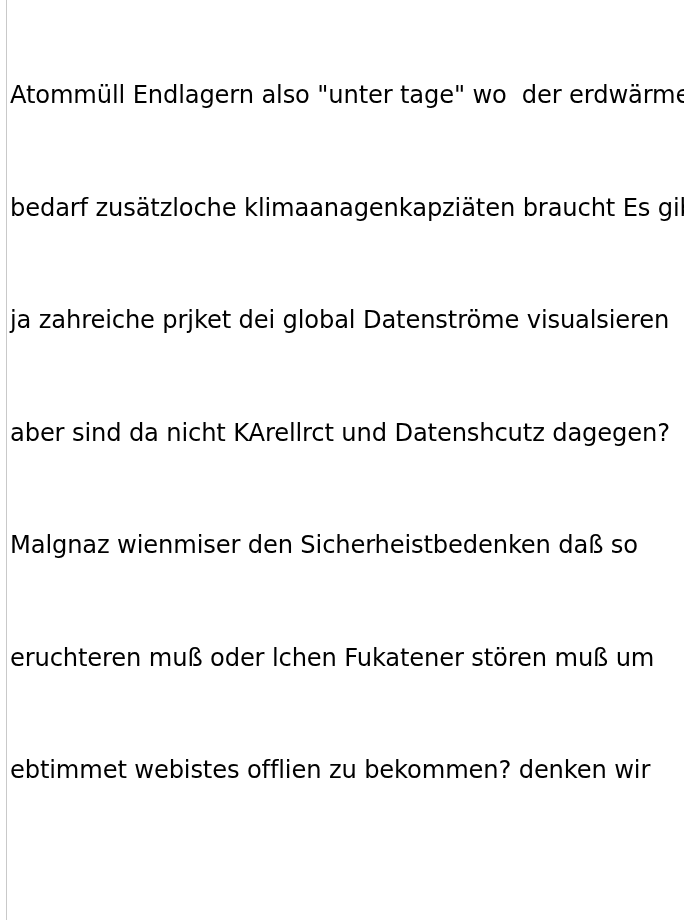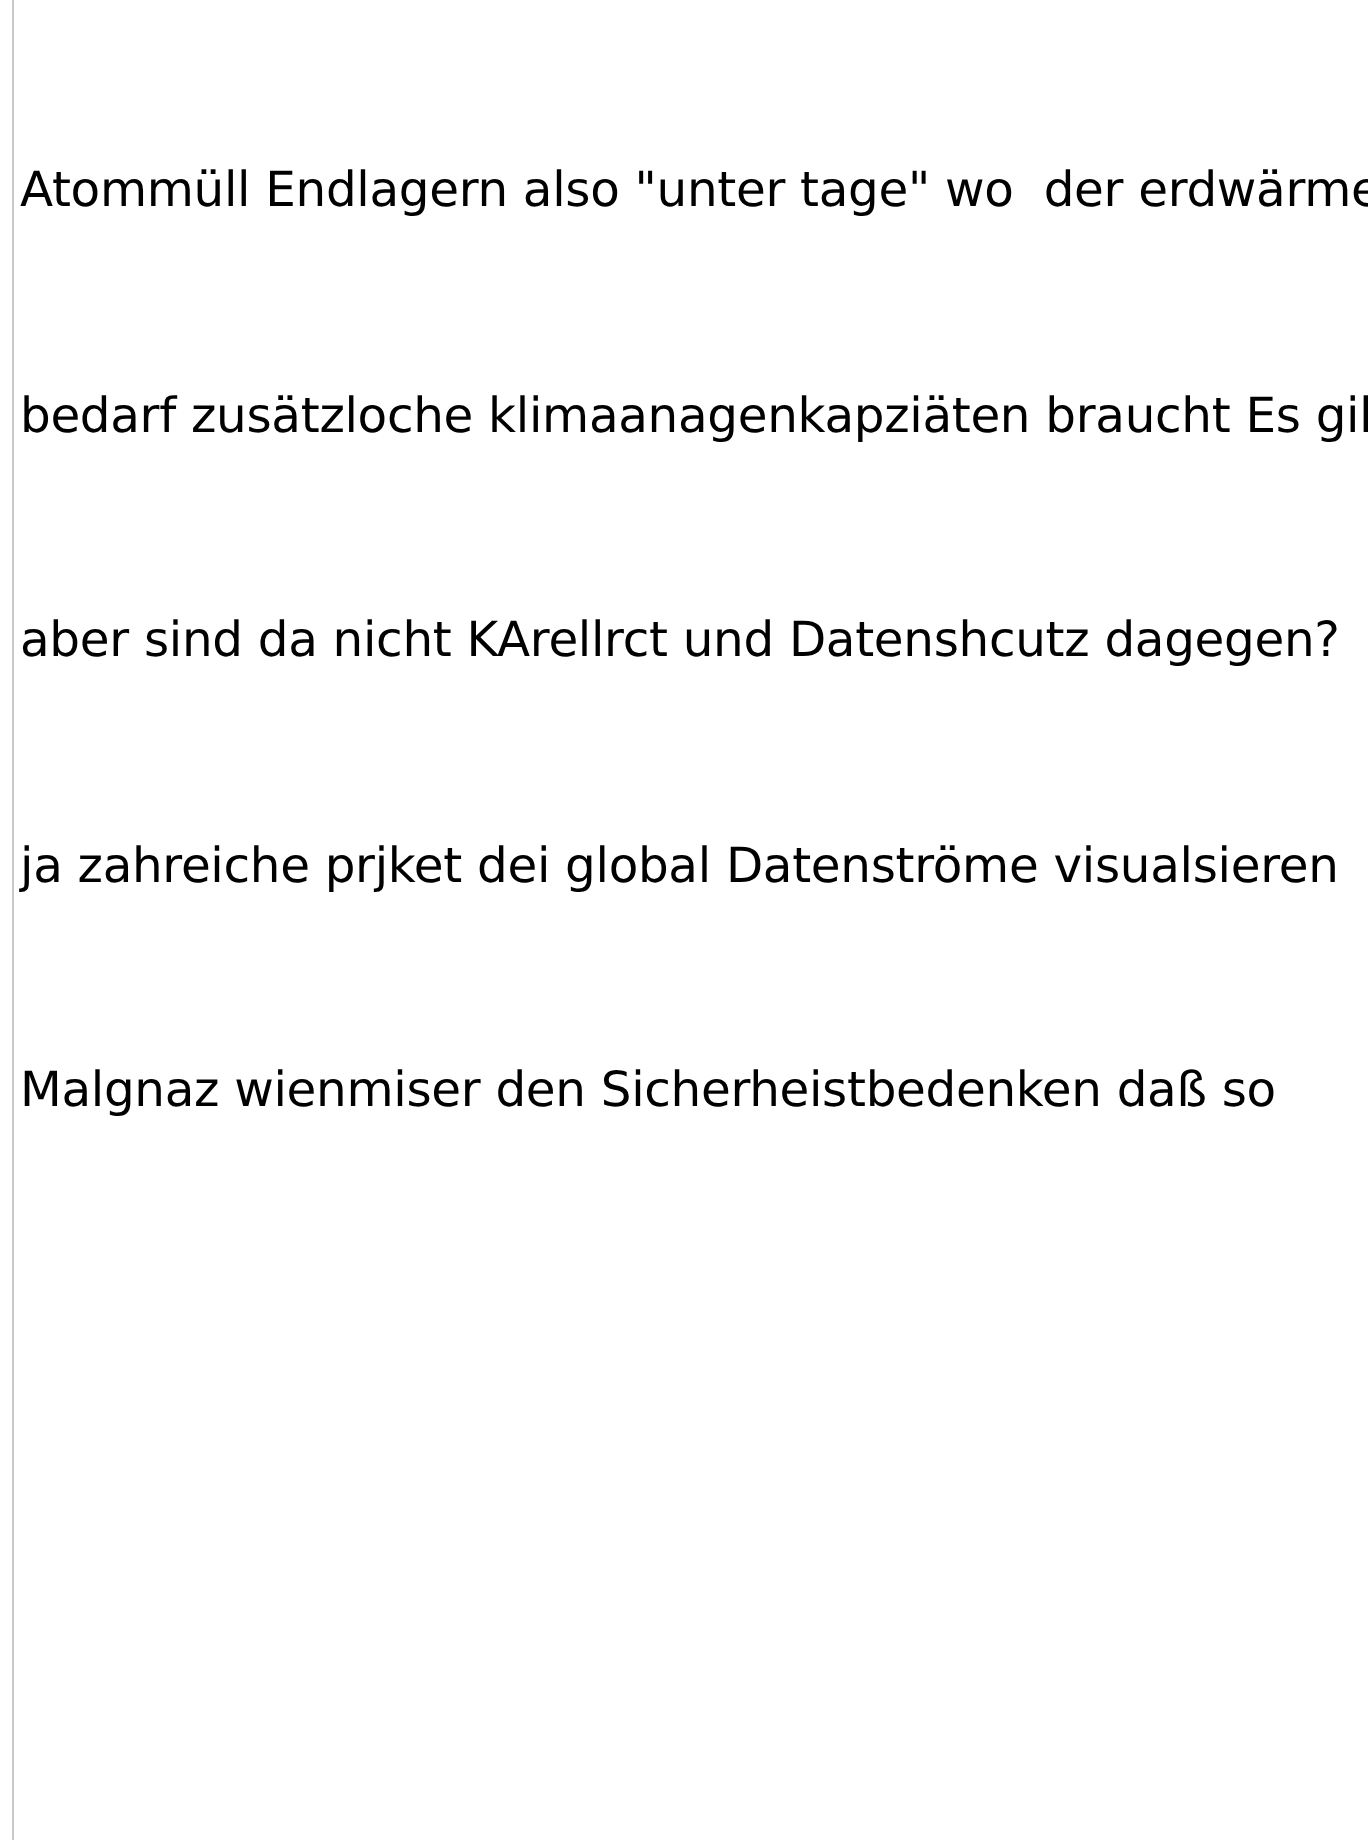--- a/index.html
+++ b/index.html
@@ -48,23 +48,25 @@
   }
 </style>
 </head>
 <body>
 
 <div id="page">
   <div id="left-rule"></div>
   <div id="text-body">
     <span class="line">Atommüll Endlagern also "unter tage" wo  der erdwärme</span>
     <span class="line">bedarf zusätzloche klimaanagenkapziäten braucht Es gibt</span>
+    <span class="line">ja zahreiche prjket dei global Datenströme visualsieren</span>
     <span class="line">aber sind da nicht KArellrct und Datenshcutz dagegen?</span>
-    <span class="line">ja zahreiche prjket dei global Datenströme visualsieren</span>
     <span class="line">Malgnaz wienmiser den Sicherheistbedenken daß so</span>
+    <span class="line">eruchteren muß oder lchen Fukatener stören muß um</span>
+    <span class="line">ebtimmet webistes offlien zu bekommen? denken wir</span>
     
     
     
     
     
     
     
     
     
     

